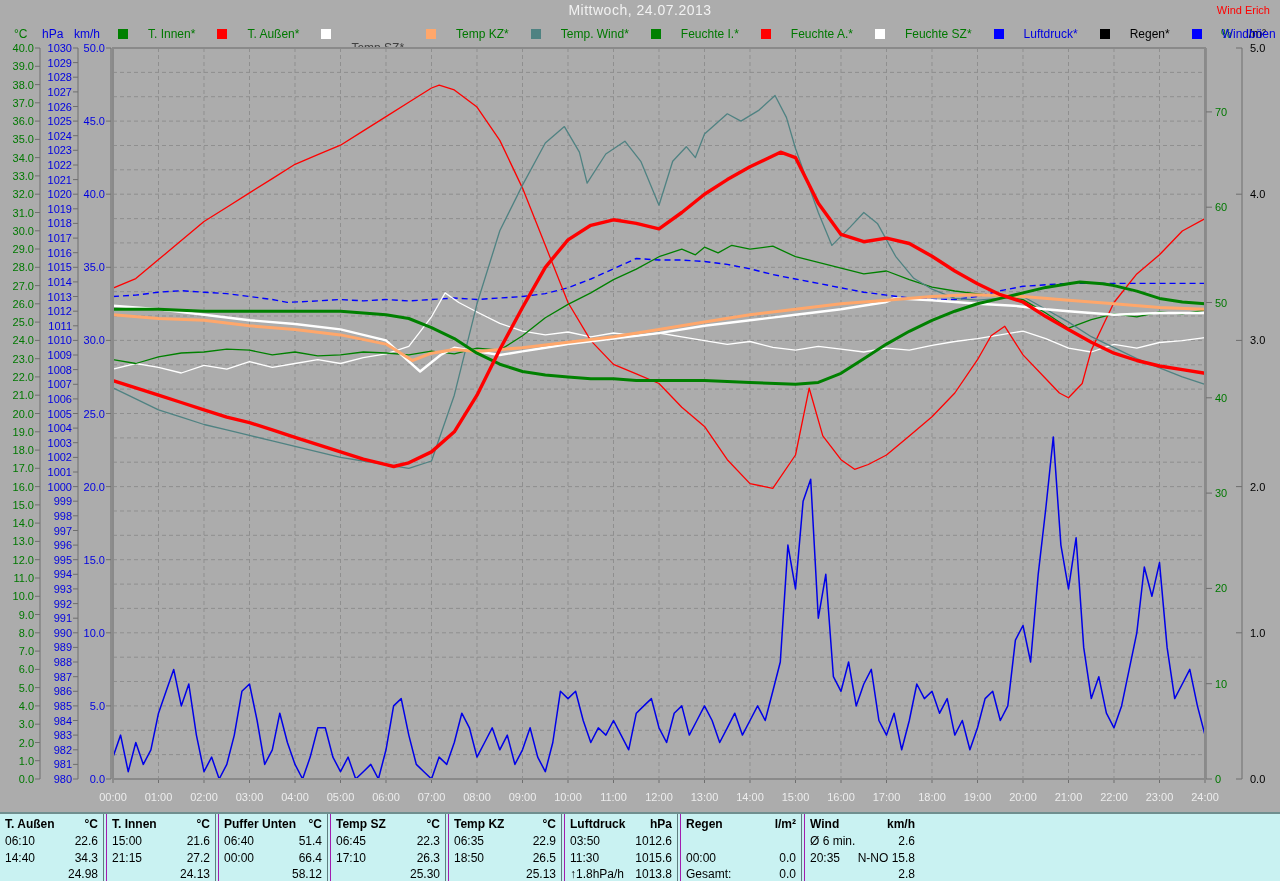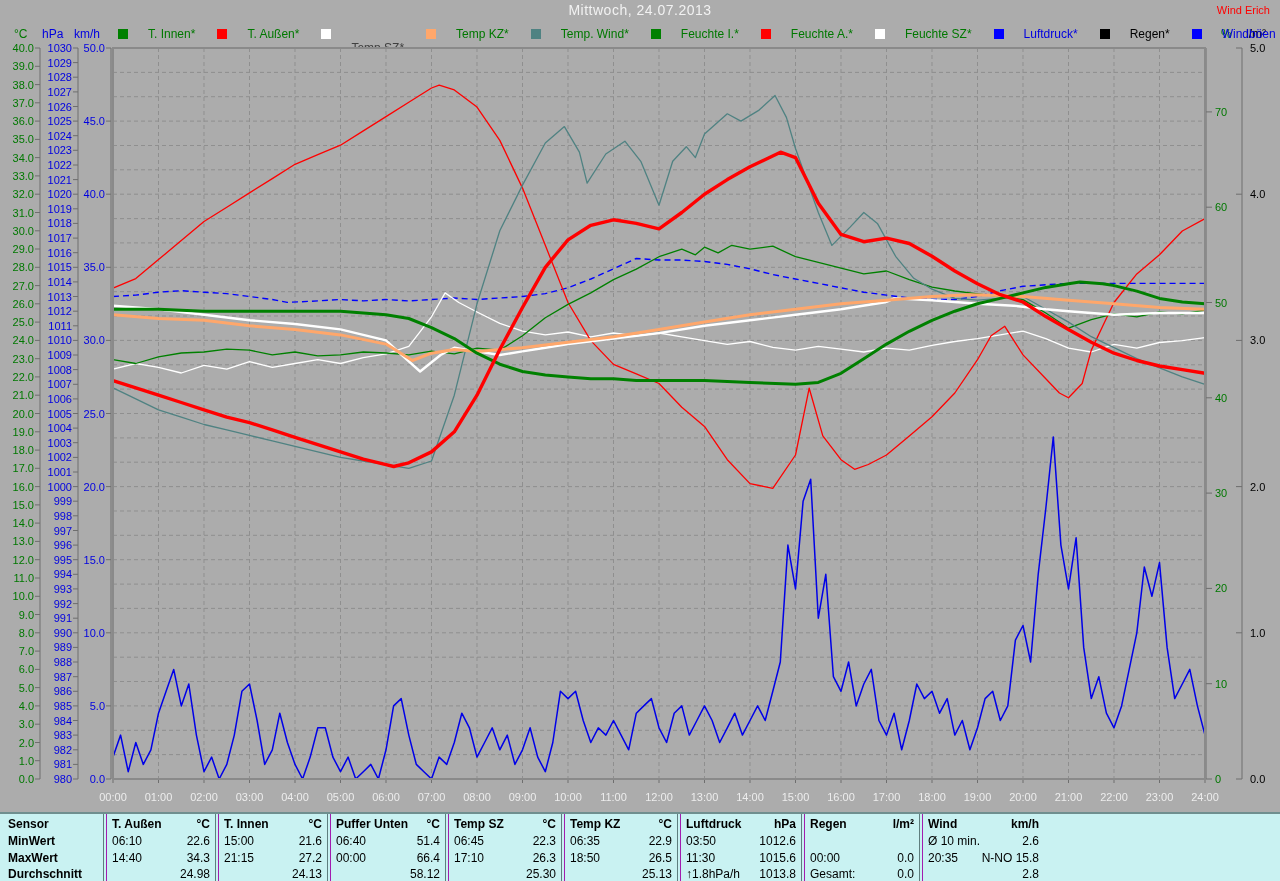--- a/index.html
+++ b/index.html
@@ -461,26 +461,20 @@
     <polyline fill="none" stroke="#FFFFFF" stroke-width="2.4" stroke-linejoin="round" points="113.0,305.7 158.5,309.3 204.0,314.8 249.5,320.3 295.0,324.0 340.5,329.4 386.0,340.4 399.7,353.2 420.1,371.5 440.6,355.0 454.3,347.7 477.0,351.4 499.8,355.0 522.5,351.4 545.3,347.7 568.0,344.1 613.5,338.6 659.0,333.1 704.5,325.8 750.0,320.3 795.5,314.8 841.0,309.3 886.5,302.0 894.2,298.4 932.0,300.2 977.5,303.8 1013.9,305.7 1045.8,309.3 1068.5,311.2 1114.0,314.8 1159.5,313.0 1205.0,313.0"></polyline>
     <polyline fill="none" stroke="#FFA76B" stroke-width="3" stroke-linejoin="round" points="113.0,314.8 158.5,318.5 204.0,320.3 249.5,325.8 295.0,329.4 340.5,334.9 386.0,344.1 412.4,360.5 431.5,353.2 454.3,349.5 477.0,351.4 522.5,347.7 568.0,342.2 613.5,336.7 659.0,329.4 704.5,322.1 750.0,314.8 795.5,309.3 841.0,303.8 886.5,300.2 932.0,296.5 969.8,294.7 1000.3,295.6 1023.0,296.5 1068.5,300.2 1114.0,303.8 1159.5,307.5 1205.0,309.3"></polyline>
     <polyline fill="none" stroke="#008000" stroke-width="3" stroke-linejoin="round" points="113.0,309.3 158.5,309.3 204.0,311.2 249.5,311.2 295.0,311.2 340.5,311.2 363.3,313.0 386.0,314.8 408.8,318.5 431.5,327.6 454.3,338.6 477.0,353.2 499.8,364.2 522.5,371.5 545.3,375.1 568.0,376.9 590.8,378.8 613.5,378.8 636.3,380.6 659.0,380.6 704.5,380.6 750.0,382.4 795.5,384.3 818.3,382.4 841.0,373.3 863.8,358.7 886.5,344.1 909.3,331.3 932.0,320.3 954.8,311.2 977.5,303.8 1000.3,298.4 1023.0,292.9 1045.8,287.4 1068.5,283.7 1079.9,281.9 1102.6,283.7 1114.0,285.6 1136.8,291.1 1159.5,298.4 1182.3,302.0 1205.0,303.8"></polyline>
     <polyline fill="none" stroke="#FF0000" stroke-width="3.4" stroke-linejoin="round" points="113.0,380.6 135.8,387.9 158.5,395.2 181.3,402.5 204.0,409.8 226.8,417.2 249.5,422.6 272.3,429.9 295.0,437.3 317.8,444.6 340.5,451.9 363.3,459.2 386.0,464.7 393.7,466.5 408.8,462.8 431.5,451.9 454.3,431.8 477.0,395.2 499.8,349.5 522.5,307.5 545.3,267.3 568.0,239.9 590.8,225.3 613.5,219.8 636.3,223.4 659.0,228.9 681.8,212.5 704.5,194.2 727.3,179.6 750.0,166.8 780.5,152.2 795.5,157.6 818.3,203.3 841.0,234.4 863.8,241.7 886.5,238.1 909.3,243.5 932.0,256.3 954.8,271.0 977.5,283.7 1000.3,294.7 1023.0,302.0 1045.8,316.6 1068.5,329.4 1091.3,342.2 1114.0,353.2 1136.8,360.5 1159.5,366.0 1182.3,369.6 1205.0,373.3"></polyline>
     <polyline fill="none" stroke="#0000E8" stroke-width="1.5" stroke-linejoin="round" points="113.0,757.1 120.6,735.1 128.2,771.7 135.8,742.5 143.3,764.4 150.9,749.8 158.5,713.2 166.1,691.3 173.7,669.4 181.3,705.9 188.8,684.0 196.4,735.1 204.0,771.7 211.6,757.1 219.2,779.0 226.8,764.4 234.3,735.1 241.9,691.3 249.5,684.0 257.1,720.5 264.7,764.4 272.3,749.8 279.8,713.2 287.4,742.5 295.0,764.4 302.6,779.0 310.2,757.1 317.8,727.8 325.3,727.8 332.9,757.1 340.5,771.7 348.1,757.1 355.7,779.0 363.3,771.7 370.8,764.4 378.4,779.0 386.0,749.8 393.6,705.9 401.2,698.6 408.8,735.1 416.3,764.4 423.9,771.7 431.5,779.0 439.1,757.1 446.7,764.4 454.3,742.5 461.8,713.2 469.4,727.8 477.0,757.1 484.6,742.5 492.2,727.8 499.8,749.8 507.3,735.1 514.9,764.4 522.5,749.8 530.1,727.8 537.7,757.1 545.3,771.7 552.8,742.5 560.4,691.3 568.0,698.6 575.6,691.3 583.2,720.5 590.8,742.5 598.3,727.8 605.9,735.1 613.5,720.5 621.1,735.1 628.7,749.8 636.3,713.2 643.8,705.9 651.4,698.6 659.0,727.8 666.6,742.5 674.2,713.2 681.8,705.9 689.3,735.1 696.9,720.5 704.5,705.9 712.1,720.5 719.7,742.5 727.3,727.8 734.8,713.2 742.4,735.1 750.0,720.5 757.6,705.9 765.2,720.5 772.8,691.3 780.3,662.0 787.9,545.1 795.5,588.9 803.1,501.2 810.7,479.3 818.3,618.2 825.8,574.3 833.4,676.7 841.0,691.3 848.6,662.0 856.2,705.9 863.8,684.0 871.3,669.4 878.9,720.5 886.5,735.1 894.1,713.2 901.7,749.8 909.3,720.5 916.8,684.0 924.4,698.6 932.0,691.3 939.6,713.2 947.2,698.6 954.8,735.1 962.3,720.5 969.9,749.8 977.5,727.8 985.1,698.6 992.7,691.3 1000.3,720.5 1007.8,705.9 1015.4,640.1 1023.0,625.5 1030.6,662.0 1038.2,574.3 1045.8,508.5 1053.3,436.9 1060.9,545.1 1068.5,588.9 1076.1,537.8 1083.7,647.4 1091.3,698.6 1098.8,676.7 1106.4,713.2 1114.0,727.8 1121.6,705.9 1129.2,669.4 1136.8,632.8 1144.3,567.0 1151.9,596.3 1159.5,562.6 1167.1,647.4 1174.7,698.6 1182.3,684.0 1189.8,669.4 1197.4,705.9 1205.0,735.1"></polyline>
     <rect x="113" y="48" width="1092" height="731" fill="none" stroke="#8A8A8A" stroke-width="2"></rect>
   </svg>
 
 <div id="wtable">
     <div class="wcol">
-      <div class="sens">Sensor</div>
-      <div class="sens">MinWert</div>
-      <div class="sens">MaxWert</div>
-      <div class="sens">Durchschnitt</div>
-    </div>
-    <div class="wcol">
       <div class="wrow">
         <b>T. Außen</b>
         <b>°C</b>
       </div>
       <div class="wrow">
         <span>06:10</span>
         <span>22.6</span>
       </div>
       <div class="wrow">
         <span>14:40</span>
@@ -598,21 +592,21 @@
         <span>Gesamt:</span>
         <span>0.0</span>
       </div>
     </div>
     <div class="wcol wlast">
       <div class="wrow">
         <b>Wind</b>
         <b>km/h</b>
       </div>
       <div class="wrow">
-        <span>Ø 10 min.</span>
+        <span>Ø 6 min.</span>
         <span>2.6</span>
       </div>
       <div class="wrow">
         <span>20:35</span>
         <span>N-NO 15.8</span>
       </div>
       <div class="wrow">
         <span></span>
         <span>2.8</span>
       </div>

